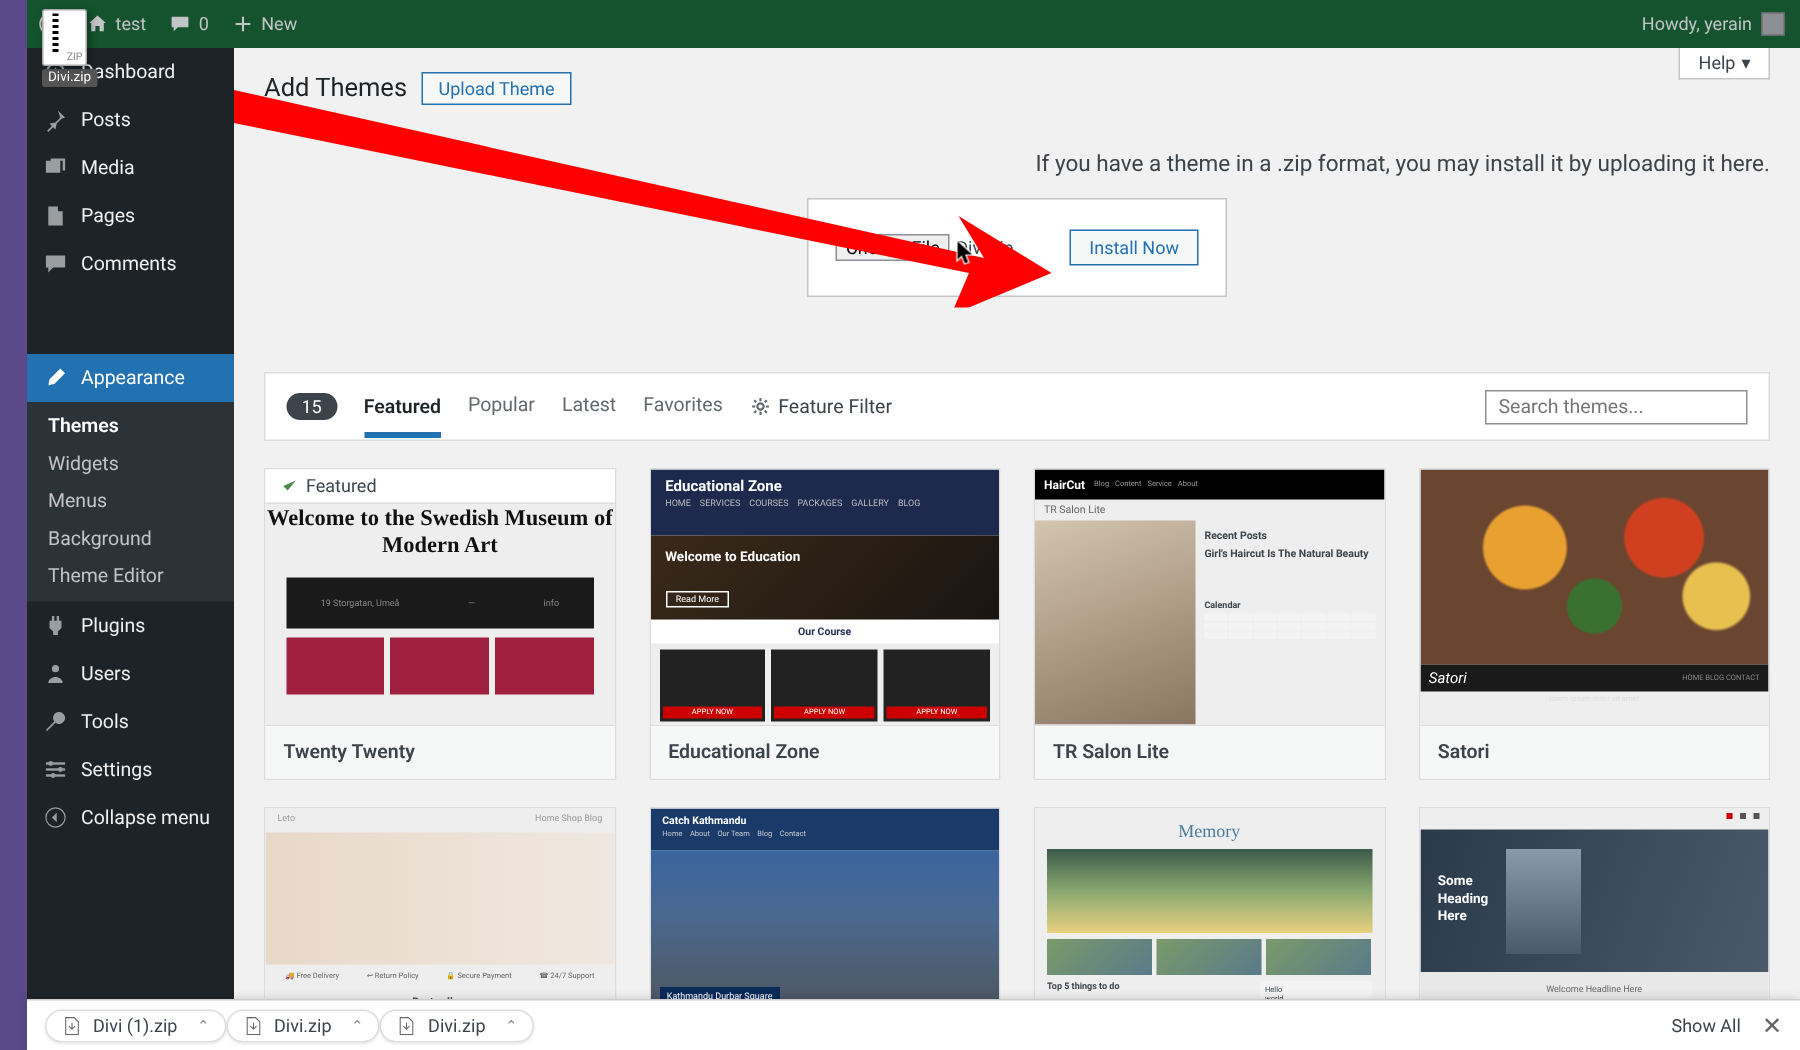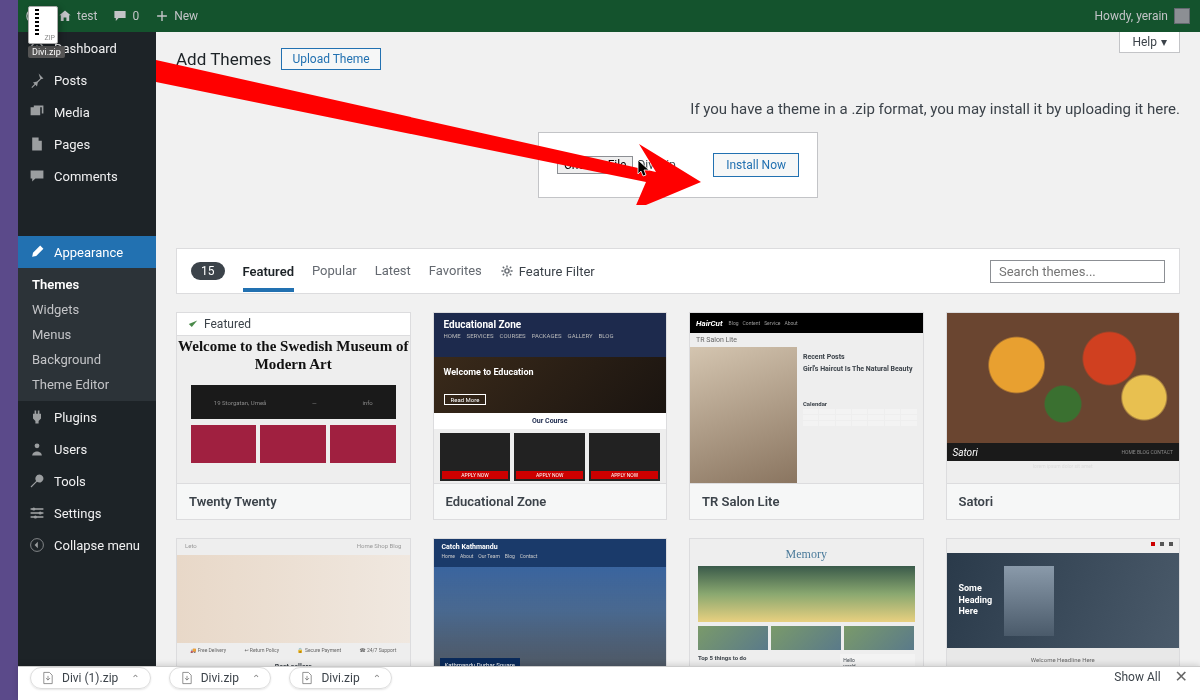--- a/index.html
+++ b/index.html
@@ -75,21 +75,21 @@
 .shot-edu .hero h4 { color: #fff; font-size: 9px; padding: 10px; }
 .shot-edu .hero .btn { border:1px solid #fff; color:#fff; font-size:6px; padding:1px 6px; position:absolute; left:10px; bottom:8px;}
 .shot-edu .course { background:#fff; padding:4px; text-align:center; font-size:7px; color:#1d2a4d; font-weight:bold;}
 .shot-edu .cards { display: flex; gap: 4px; padding: 4px 6px; }
 .shot-edu .cards div { flex: 1; height: 48px; background:#222; position:relative; }
 .shot-edu .cards div span { position:absolute; bottom:2px; left:2px; right:2px; font-size:5px; color:#fff; text-align:center;}
 .shot-edu .cards div .apply { background:#c00; font-size:5px; display:block; padding:1px;}
 
 .shot-salon { background: #fff; display: flex; flex-direction: column; }
 .shot-salon .sbar { background: #000; height: 20px; display:flex; align-items:center; padding:0 6px; gap:6px;}
-.shot-salon .sbar .logo { color:#fff; font-size:8px; font-weight:bold;font-style:italic;}
+.shot-salon .sbar .logo { color:#fff; font-size:8px; font-weight:bold;}
 .shot-salon .sbar .nav { color:#999; font-size:5px; display:flex; gap:4px;}
 .shot-salon .body { display: flex; flex:1; }
 .shot-salon .pic { width: 46%; background: linear-gradient(160deg,#d4c5b0,#8a7560); }
 .shot-salon .side { flex: 1; padding: 6px; }
 .shot-salon .side h5 { font-size: 7px; margin-bottom:4px;}
 .shot-salon .side .post { font-size: 7px; font-weight: bold; margin-bottom: 3px; }
 .shot-salon .side .line { height: 3px; background: #eee; margin: 2px 0; }
 .shot-salon .side .cal { margin-top:6px; }
 .shot-salon .side .cal h6 { font-size:6px; }
 .shot-salon .side .calgrid { display:grid; grid-template-columns:repeat(7,1fr); gap:1px; margin-top:2px;}
@@ -127,21 +127,21 @@
 
 .shot-agency { background:#0f0f0f; position:relative;}
 .shot-agency .top { height:14px; display:flex; justify-content:flex-end; padding:3px 6px; gap:5px;}
 .shot-agency .top i { width:4px;height:4px;background:#c00;}
 .shot-agency .hero { height:95px; background:linear-gradient(110deg,#2a3a4a,#4a5a6a); display:flex; align-items:center; padding:0 12px; gap:12px;}
 .shot-agency .hero .txt { color:#fff; font-size:9px; font-weight:bold; line-height:1.3;}
 .shot-agency .hero .guy { width:50px; height:70px; background:linear-gradient(180deg,#8a9aaa,#4a5a6a);}
 .shot-agency .strip { background:#e8e8e8; padding:8px; text-align:center; font-size:6px; color:#666;}
 
 
-.download-bar { position: absolute; bottom: 0; left: 18px; right: 0; height: 34px; background: #fff; border-top: 1px solid #ccc; box-shadow: 0 -1px 6px rgba(0,0,0,.15); display: flex; align-items: flex-start; padding: 0 12px; gap: 18px; font-size: 12px; z-index: 200; }
+.download-bar { position: absolute; bottom: 0; left: 18px; right: 0; height: 34px; background: #fff; border-top: 1px solid #ccc; box-shadow: 0 -1px 6px rgba(0,0,0,.15); display: flex; align-items: center; padding: 0 12px; font-size: 12px; z-index: 200; }
 .dl-item { display: flex; align-items: center; gap: 7px; border: 1px solid #ddd; border-radius: 14px; padding: 3px 10px; cursor: pointer; box-shadow: 0 1px 2px rgba(0,0,0,.1);}
 .dl-item .chev { color: #888; font-size: 10px; margin-left:6px;}
 .download-bar .right { margin-left: auto; display: flex; align-items: center; gap: 14px; }
 .download-bar .close { cursor: pointer; color: #666; font-size: 16px; }
 
 
 .dragging { position: absolute; top: 6px; left: 28px; z-index: 300; pointer-events:none; }
 .dragging .fileicon { width: 30px; height: 38px; background:#fff; border:1px solid #aaa; border-radius:2px; box-shadow:2px 2px 6px rgba(0,0,0,.3); position:relative;}
 .dragging .fileicon .zip { position:absolute; left:6px; top:2px; width:4px; height:26px; background:repeating-linear-gradient(#000,#000 2px,#fff 2px,#fff 4px);}
 .dragging .fileicon .lbl { position:absolute; bottom:1px; right:2px; font-size:7px; color:#888;}

